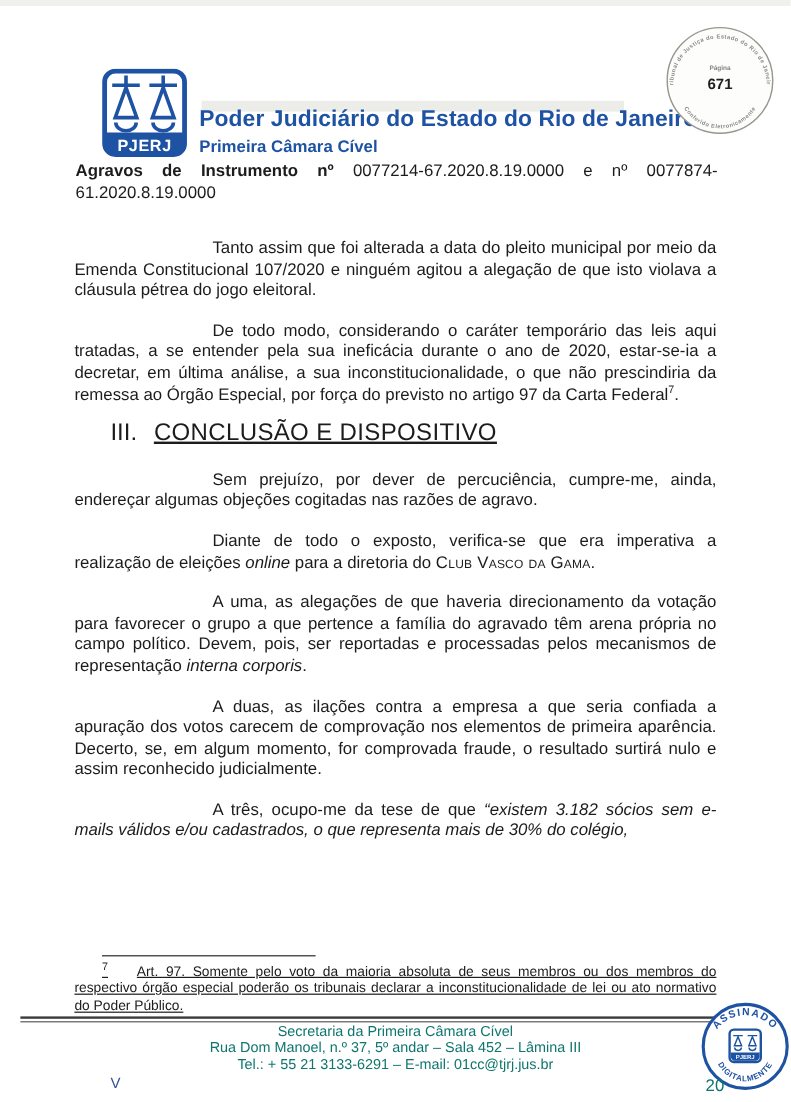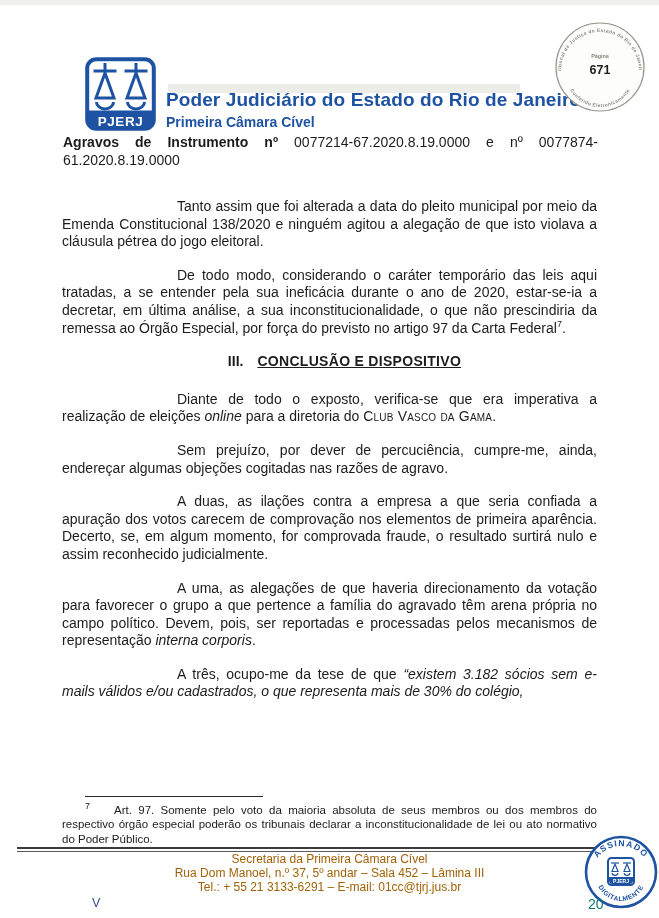--- a/index.html
+++ b/index.html
@@ -28,37 +28,37 @@
   .body-text{
     position:absolute;left:62px;top:198px;width:535px;
     font-size:14px;line-height:17.6px;text-align:justify;
   }
   .body-text p{margin:0 0 16px 0;text-indent:115px;}
   .bold{font-weight:bold;}
   .italic{font-style:italic;}
   .smallcaps{font-variant:small-caps;letter-spacing:.2px;}
   .fn-ref{font-size:9px;vertical-align:super;line-height:0;}
   .section-heading{
-    text-align:center;font-weight:bold;font-size:14px;
+    font-weight:normal;font-size:20px;
     margin:12px 0 20px 0;text-indent:0;padding-left:30px;
   }
   .heading-numeral{margin-right:14px;}
   .heading-title{text-decoration:underline;letter-spacing:.3px;}
 
   
   .footnote{position:absolute;left:62px;top:796px;width:535px;font-size:11.5px;line-height:14.3px;text-align:justify;}
   .footnote-rule{width:178px;border-top:1.6px solid #2a2a2a;margin:0 0 6px 23px;}
-  .footnote-body{text-indent:23px;}
+  .footnote-body{text-indent:23px;text-decoration:underline;}
   .fn-gap{display:inline-block;width:24px;}
 
   
   .footer-rule{position:absolute;left:17px;top:847px;width:629px;height:2px;
     border-top:2px solid #3c3c3c;border-bottom:1px solid #5a5a5a;}
   .footer-address{position:absolute;left:62px;top:853px;width:535px;text-align:center;
-    color:#a16207;font-size:12px;line-height:13.8px;}
+    color:#0f766e;font-size:12px;line-height:13.8px;}
   .sign-stamp{position:absolute;left:583px;top:834px;width:76px;height:76px;}
   .verso-mark{position:absolute;left:92px;top:896px;font-size:12.5px;color:#33508e;}
   .sheet-number{position:absolute;left:588px;top:896px;font-size:14px;color:#0f766e;}
 </style>
 </head>
 <body>
 
 <div class="page">
   <div class="edge-top"></div>
   <div class="scan-artifact"></div>
@@ -92,29 +92,29 @@
       <path id="arcTop" d="M 7,50 A 39,39 0 1 1 85,50" fill="none"></path>
       <path id="arcBot" d="M 11,51 A 35,35 0 0 0 81,51" fill="none"></path>
     </defs>
     <text font-size="4.8" font-weight="bold" fill="#8b8b84" letter-spacing="0.4"><textPath href="#arcTop" startOffset="50%" text-anchor="middle">Tribunal de Justiça do Estado do Rio de Janeiro</textPath></text>
     <text x="46" y="37" font-size="5.4" font-weight="bold" fill="#85857d" text-anchor="middle">Página</text>
     <text x="46" y="53" font-size="12.5" font-weight="bold" fill="#1f1f1f" text-anchor="middle">671</text>
     <text font-size="4.8" font-weight="bold" fill="#8b8b84" letter-spacing="0.4"><textPath href="#arcBot" startOffset="50%" text-anchor="middle">Conferido Eletronicamente</textPath></text>
   </svg>
 
   <div class="body-text">
-    <p>Tanto assim que foi alterada a data do pleito municipal por meio da Emenda Constitucional 138/2020 e ninguém agitou a alegação de que isto violava a cláusula pétrea do jogo eleitoral.</p>
+    <p>Tanto assim que foi alterada a data do pleito municipal por meio da Emenda Constitucional 107/2020 e ninguém agitou a alegação de que isto violava a cláusula pétrea do jogo eleitoral.</p>
     <p><span>De todo modo, considerando o caráter temporário das leis aqui tratadas, a se entender pela sua ineficácia durante o ano de 2020, estar-se-ia a decretar, em última análise, a sua inconstitucionalidade, o que não prescindiria da remessa ao Órgão Especial, por força do previsto no artigo 97 da Carta Federal</span><sup class="fn-ref">7</sup><span>.</span></p>
 
     <div class="section-heading"><span class="heading-numeral">III.</span><span class="heading-title">CONCLUSÃO E DISPOSITIVO</span></div>
 
+    <p>Sem prejuízo, por dever de percuciência, cumpre-me, ainda, endereçar algumas objeções cogitadas nas razões de agravo.</p>
     <p><span>Diante de todo o exposto, verifica-se que era imperativa a realização de eleições </span><span class="italic">online</span><span> para a diretoria do </span><span class="smallcaps">Club Vasco da Gama</span><span>.</span></p>
-    <p>Sem prejuízo, por dever de percuciência, cumpre-me, ainda, endereçar algumas objeções cogitadas nas razões de agravo.</p>
+    <p><span>A uma, as alegações de que haveria direcionamento da votação para favorecer o grupo a que pertence a família do agravado têm arena própria no campo político. Devem, pois, ser reportadas e processadas pelos mecanismos de representação </span><span class="italic">interna corporis</span><span>.</span></p>
     <p>A duas, as ilações contra a empresa a que seria confiada a apuração dos votos carecem de comprovação nos elementos de primeira aparência. Decerto, se, em algum momento, for comprovada fraude, o resultado surtirá nulo e assim reconhecido judicialmente.</p>
-    <p><span>A uma, as alegações de que haveria direcionamento da votação para favorecer o grupo a que pertence a família do agravado têm arena própria no campo político. Devem, pois, ser reportadas e processadas pelos mecanismos de representação </span><span class="italic">interna corporis</span><span>.</span></p>
     <p><span>A três, ocupo-me da tese de que </span><span class="italic">“existem 3.182 sócios sem e-mails válidos e/ou cadastrados, o que representa mais de 30% do colégio,</span></p>
   </div>
 
   <div class="footnote">
     <div class="footnote-rule"></div>
     <div class="footnote-body"><sup class="fn-ref">7</sup><span class="fn-gap"></span><span>Art. 97. Somente pelo voto da maioria absoluta de seus membros ou dos membros do respectivo órgão especial poderão os tribunais declarar a inconstitucionalidade de lei ou ato normativo do Poder Público.</span></div>
   </div>
 
   <div class="footer-rule"></div>
   <div class="footer-address">

